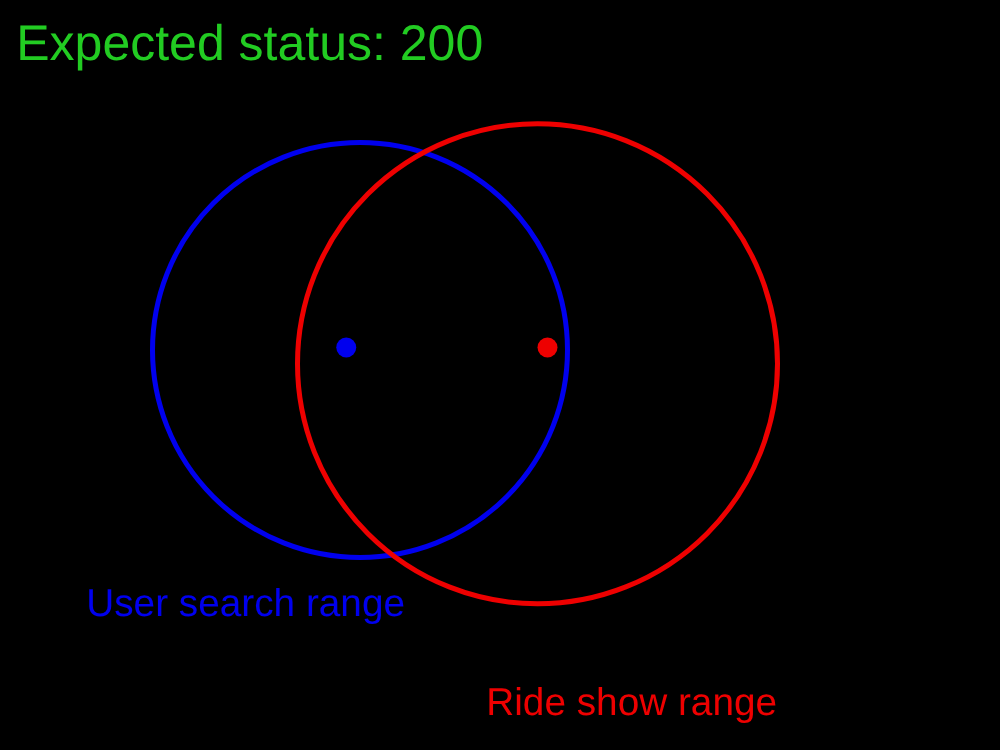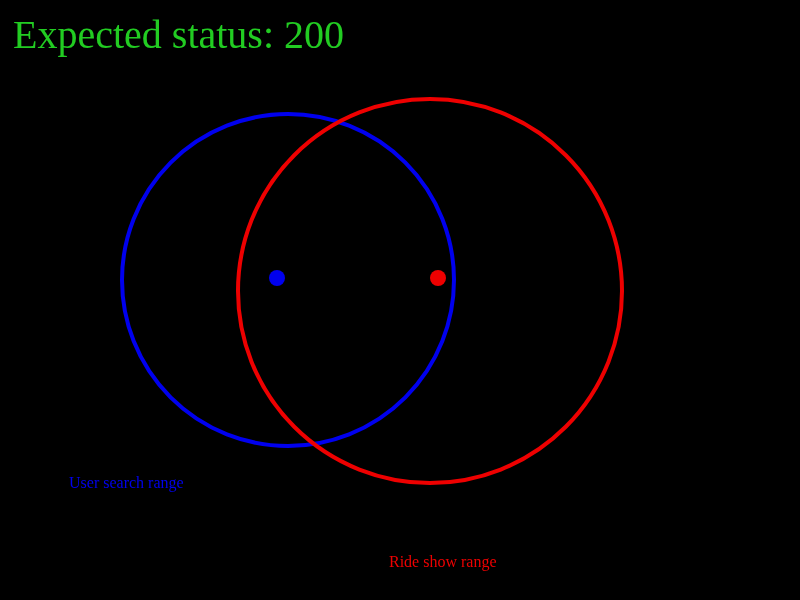--- a/index.html
+++ b/index.html
@@ -10,21 +10,20 @@
   }
   body {
     font-family: "Liberation Sans", sans-serif;
   }
   #stage {
     position: relative;
     width: 800px;
     height: 600px;
     background: #000000;
     overflow: hidden;
-    font-family: Liberation Serif, serif;
   }
   #title {
     position: absolute;
     left: 13px;
     top: 12px;
     font-size: 40px;
     line-height: 46px;
     font-weight: 400;
     color: #22cc22;
     white-space: nowrap;
@@ -33,21 +32,21 @@
   #venn-svg {
     position: absolute;
     left: 0;
     top: 0;
     width: 800px;
     height: 600px;
     display: block;
   }
   .range-label {
     position: absolute;
-    font-size: 16px;
+    font-size: 31px;
     line-height: 27px;
     font-weight: 400;
     white-space: nowrap;
   }
   #label-user {
     left: 69px;
     top: 469px;
     color: #0000ee;
   }
   #label-ride {

